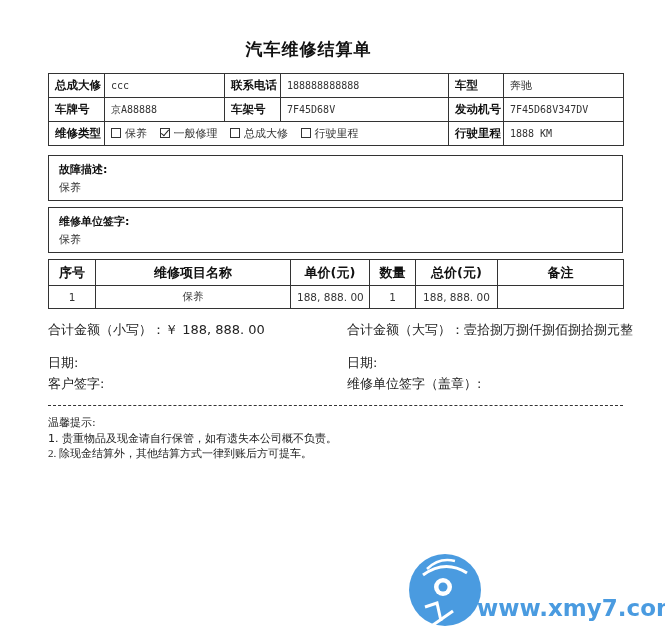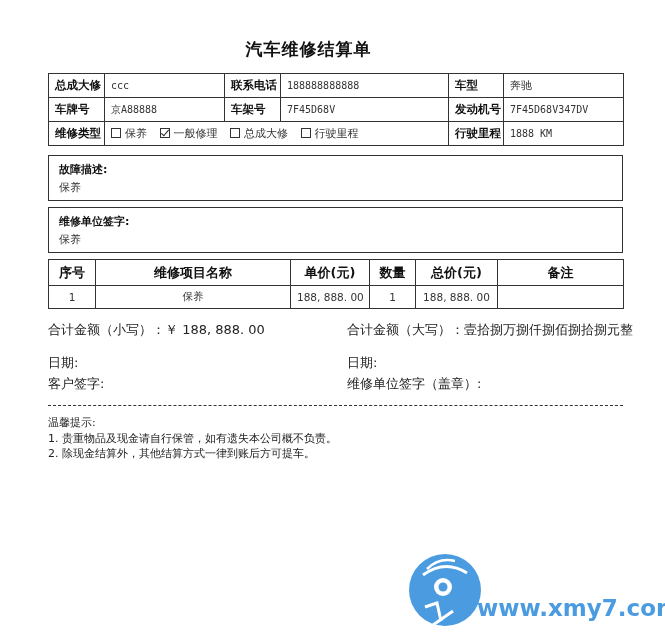--- a/index.html
+++ b/index.html
@@ -129,21 +129,21 @@
 
 <div class="txt" style="left:48px;top:354px;">日期:</div>
 <div class="txt" style="left:48px;top:375px;">客户签字:</div>
 <div class="txt" style="left:347px;top:354px;">日期:</div>
 <div class="txt" style="left:347px;top:375px;">维修单位签字（盖章）:</div>
 
 <div class="dash"></div>
 
 <div class="txt tips" style="left:48px;top:415px;">温馨提示:</div>
 <div class="txt tips" style="left:48px;top:431px;">1.  贵重物品及现金请自行保管，如有遗失本公司概不负责。</div>
-<div class="txt tips" style="left:48px;top:446px;">2.  除现金结算外，其他结算方式一律到账后方可提车。</div>
+<div class="txt tips" style="left:48px;top:446px;font-family:Liberation Serif, serif;">2.  除现金结算外，其他结算方式一律到账后方可提车。</div>
 
 <div class="wm">
   <svg width="80" height="90" viewBox="0 0 80 90" style="position:absolute;left:0;top:0;">
     <circle cx="40" cy="45" r="36" fill="#4a9be0"></circle>
     <circle cx="40" cy="45" r="30" fill="none" stroke="#fff" stroke-width="0"></circle>
     <path d="M18 30 Q40 14 62 28" stroke="#fff" stroke-width="3" fill="none"></path>
     <path d="M22 24 Q34 12 50 16" stroke="#fff" stroke-width="2.5" fill="none"></path>
     <circle cx="38" cy="42" r="9" fill="#fff"></circle>
     <circle cx="38" cy="42" r="4.5" fill="#4a9be0"></circle>
     <path d="M20 62 L32 58 L36 76" stroke="#fff" stroke-width="3" fill="none"></path>

